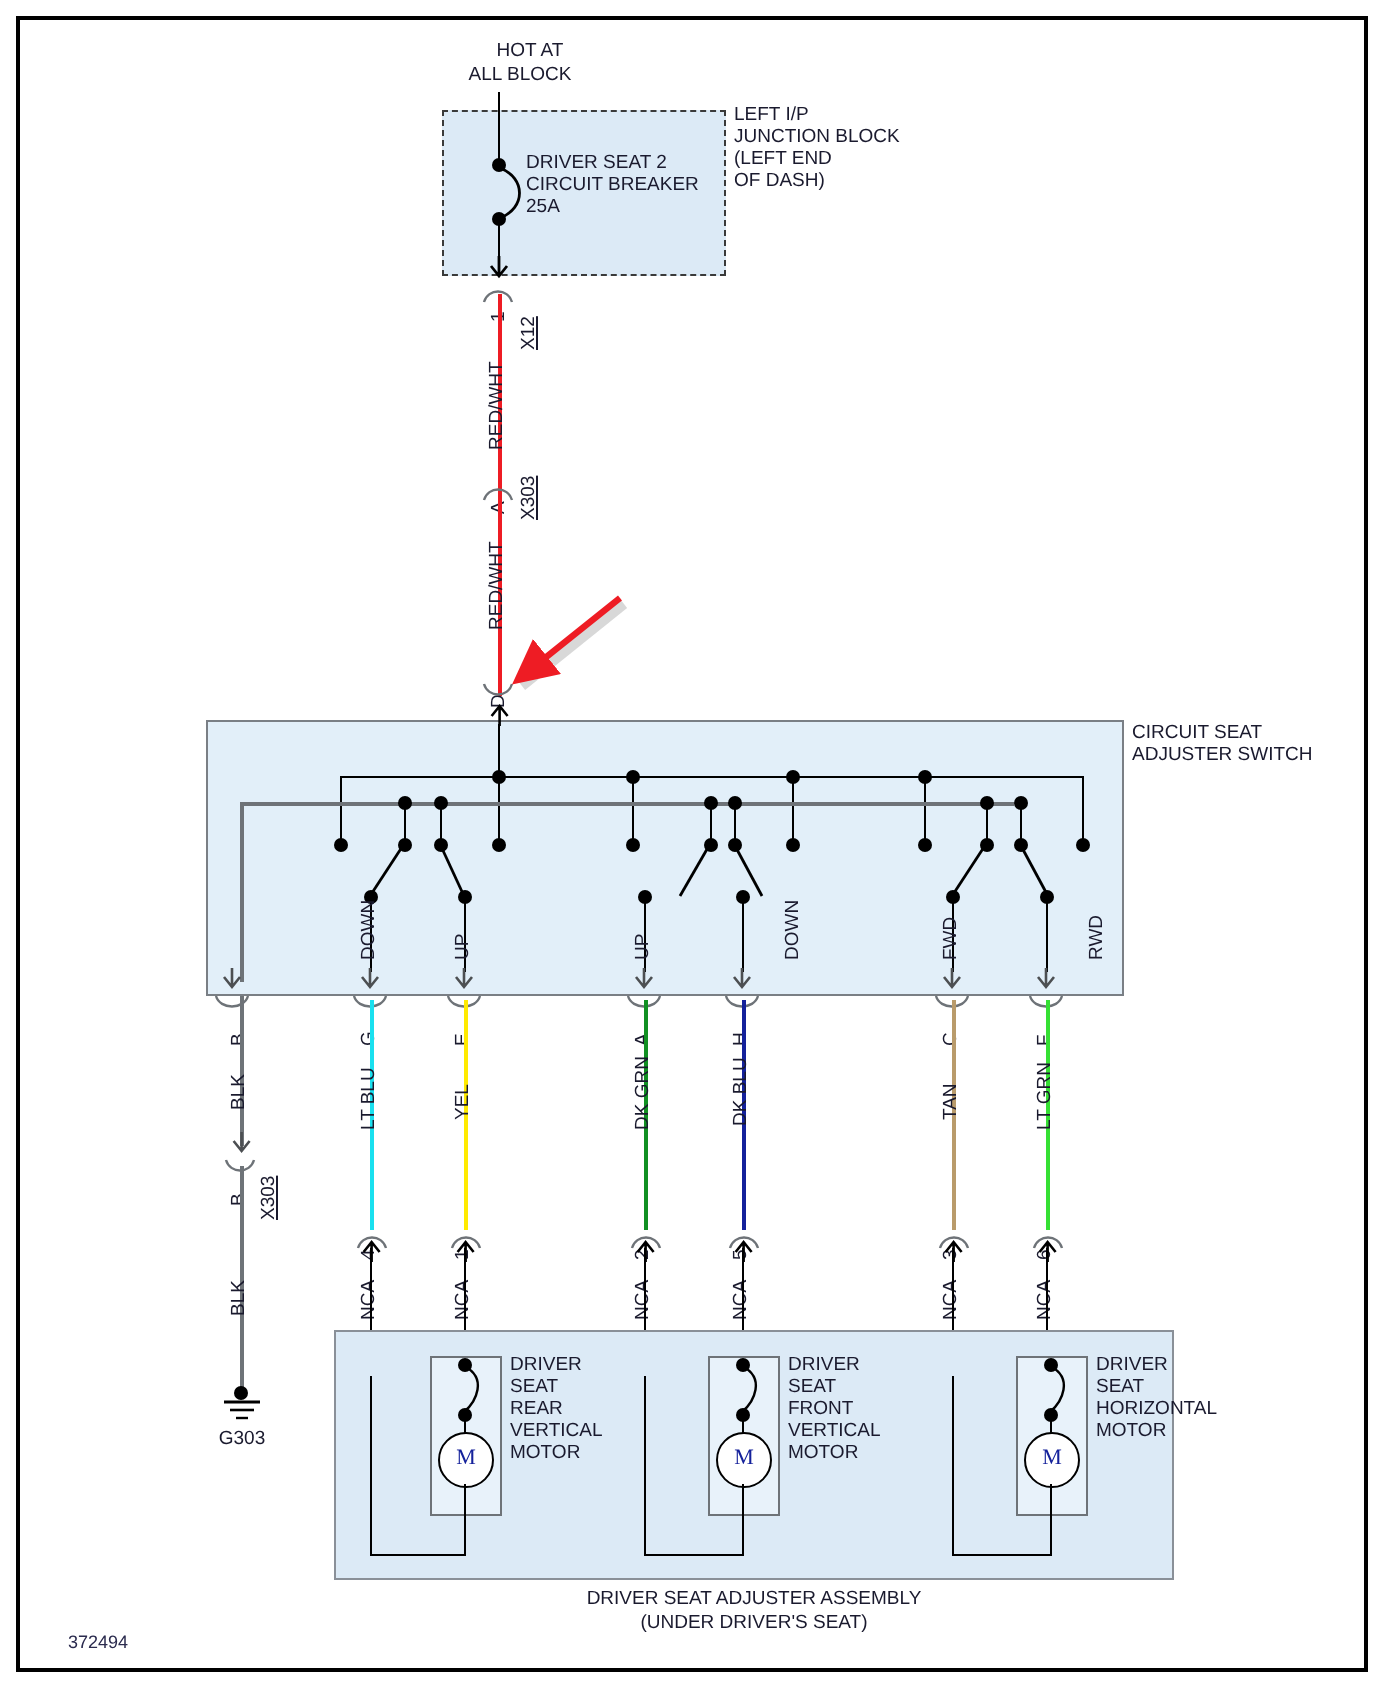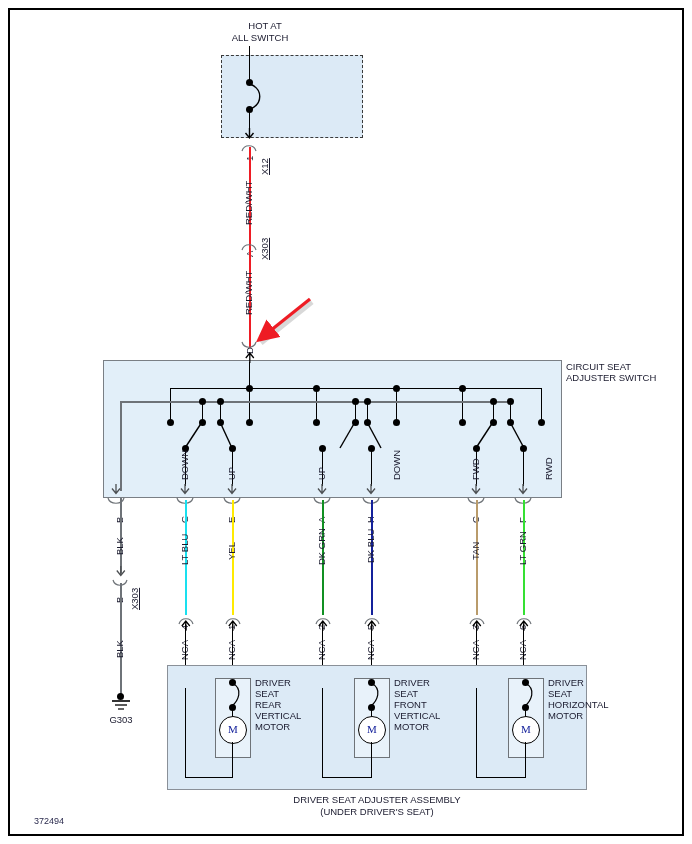--- a/index.html
+++ b/index.html
@@ -31,38 +31,45 @@
          background:#fff;font-size:11px;color:#14219b;text-align:center;line-height:24px;font-family:"Liberation Serif",serif;}
   svg{position:absolute;overflow:visible;}
 </style>
 </head>
 <body>
 
 <div id="page">
  <div id="frame">
 
   <div class="lbl c" style="left:205px;top:10px;width:100px;"><span>HOT AT</span></div>
-  <div class="lbl c" style="left:195px;top:22px;width:110px;"><span>ALL SWITCH</span></div>
+  <div class="lbl c" style="left:195px;top:22px;width:110px;"><span>ALL BLOCK</span></div>
 
   <div class="wire vline blk" style="left:239px;top:36px;height:12px;"></div>
 
   <div class="box-dash" style="left:211px;top:45px;width:142px;height:83px;"></div>
 
+  <div class="lbl" style="left:357px;top:42px;"><span>LEFT I/P
+JUNCTION BLOCK
+(LEFT END
+OF DASH)</span></div>
 
   <div class="wire vline blk" style="left:239px;top:45px;height:27px;"></div>
   <div class="dot" style="left:236px;top:69px;"></div>
   <svg style="left:231px;top:70px;width:24px;height:32px;">
     <path d="M9,4 C22,9 22,24 9,29" stroke="#000" stroke-width="1.4" fill="none"></path>
   </svg>
   <div class="dot" style="left:236px;top:96px;"></div>
   <div class="wire vline blk" style="left:239px;top:101px;height:20px;"></div>
   <svg style="left:233px;top:118px;width:14px;height:12px;">
     <path d="M6.5,0 L6.5,9 M2.5,5 L6.5,10 L10.5,5" stroke="#000" stroke-width="1.4" fill="none"></path>
   </svg>
 
+  <div class="lbl" style="left:253px;top:66px;"><span>DRIVER SEAT 2
+CIRCUIT BREAKER
+25A</span></div>
 
   <svg style="left:231px;top:133px;width:18px;height:9px;">
     <path d="M1,8 C3,1 13,1 15,8" stroke="#6e7378" stroke-width="1.2" fill="none"></path>
   </svg>
   <div class="vert" style="left:234px;top:151px;"><span>1</span></div>
   <div class="vert" style="left:249px;top:165px;text-decoration:underline;"><span>X12</span></div>
 
   <div class="wire vline red" style="left:239px;top:137px;height:100px;width:2px;"></div>
   <div class="vert" style="left:233px;top:215px;"><span>RED/WHT</span></div>
 

